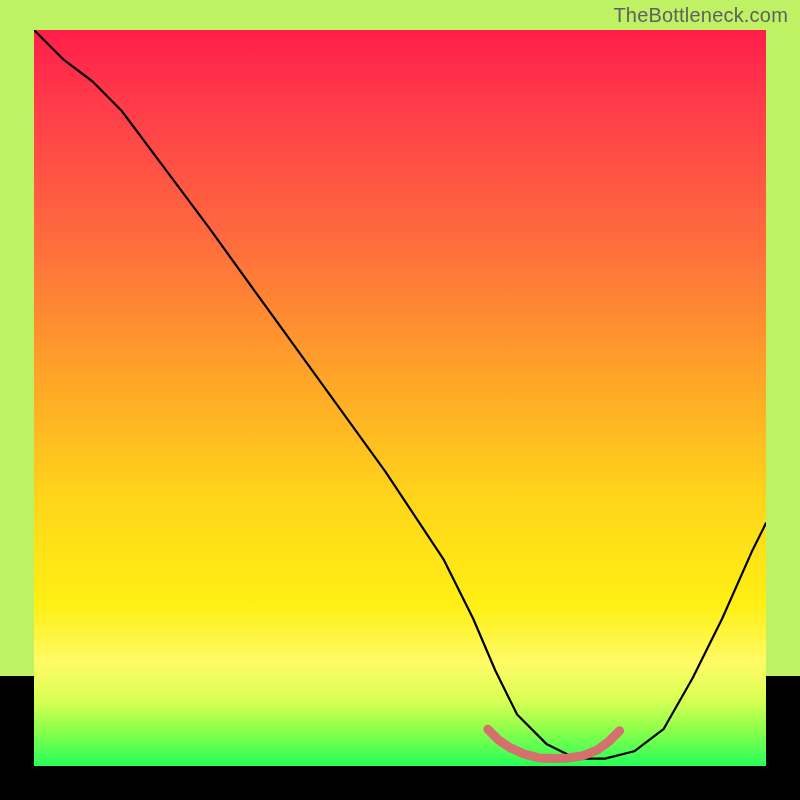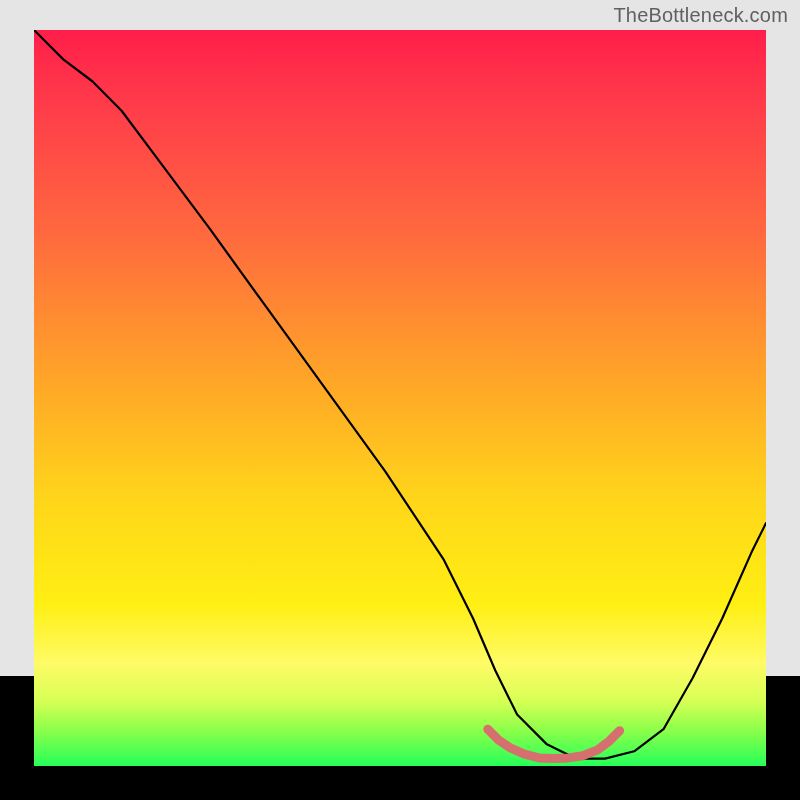--- a/index.html
+++ b/index.html
@@ -8,21 +8,21 @@
     width: 800px;
     height: 800px;
     background: #000;
     overflow: hidden;
     font-family: Arial, Helvetica, sans-serif;
   }
   .frame {
     position: relative;
     width: 800px;
     height: 676px;
-    background: #e5e5e5;
+    background: #bef264;
   }
   .watermark {
     position: absolute;
     top: 4px;
     right: 12px;
     color: #606060;
     font-size: 20px;
     font-weight: 500;
     letter-spacing: 0.2px;
     z-index: 5;

